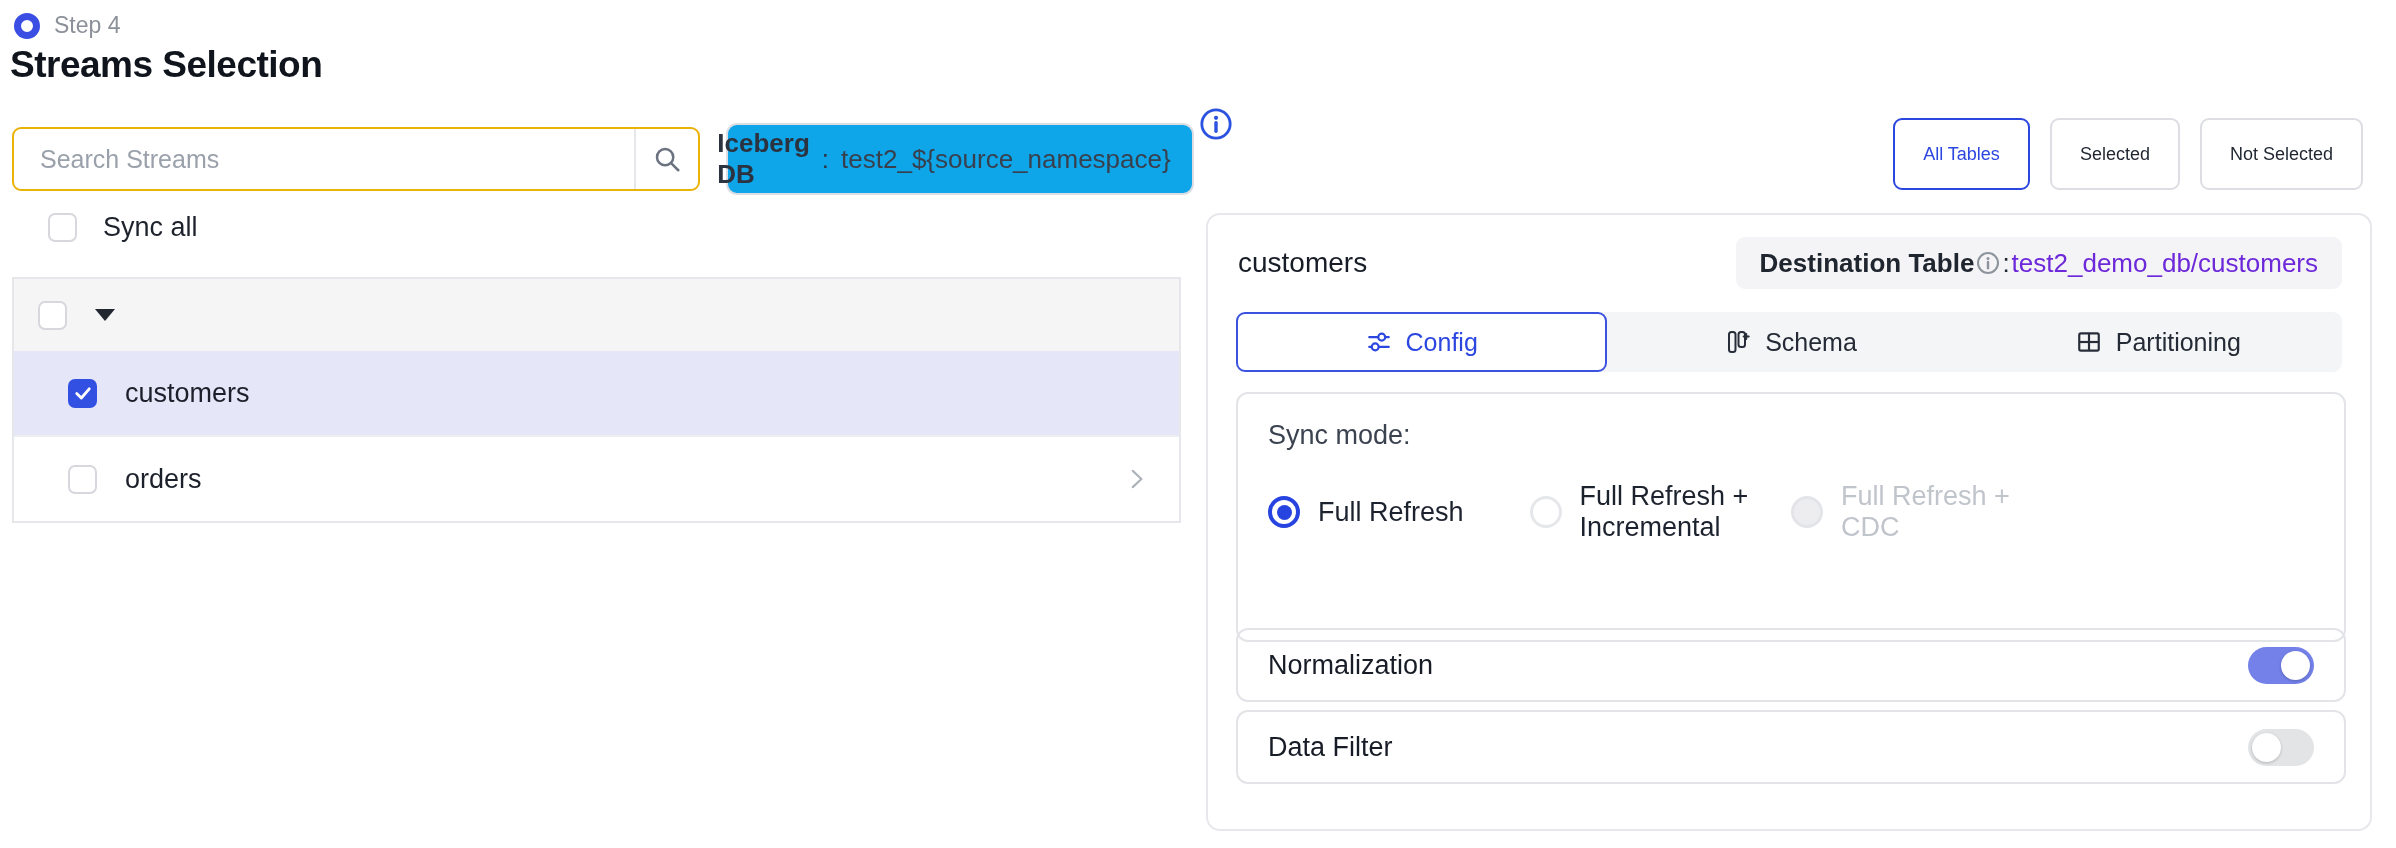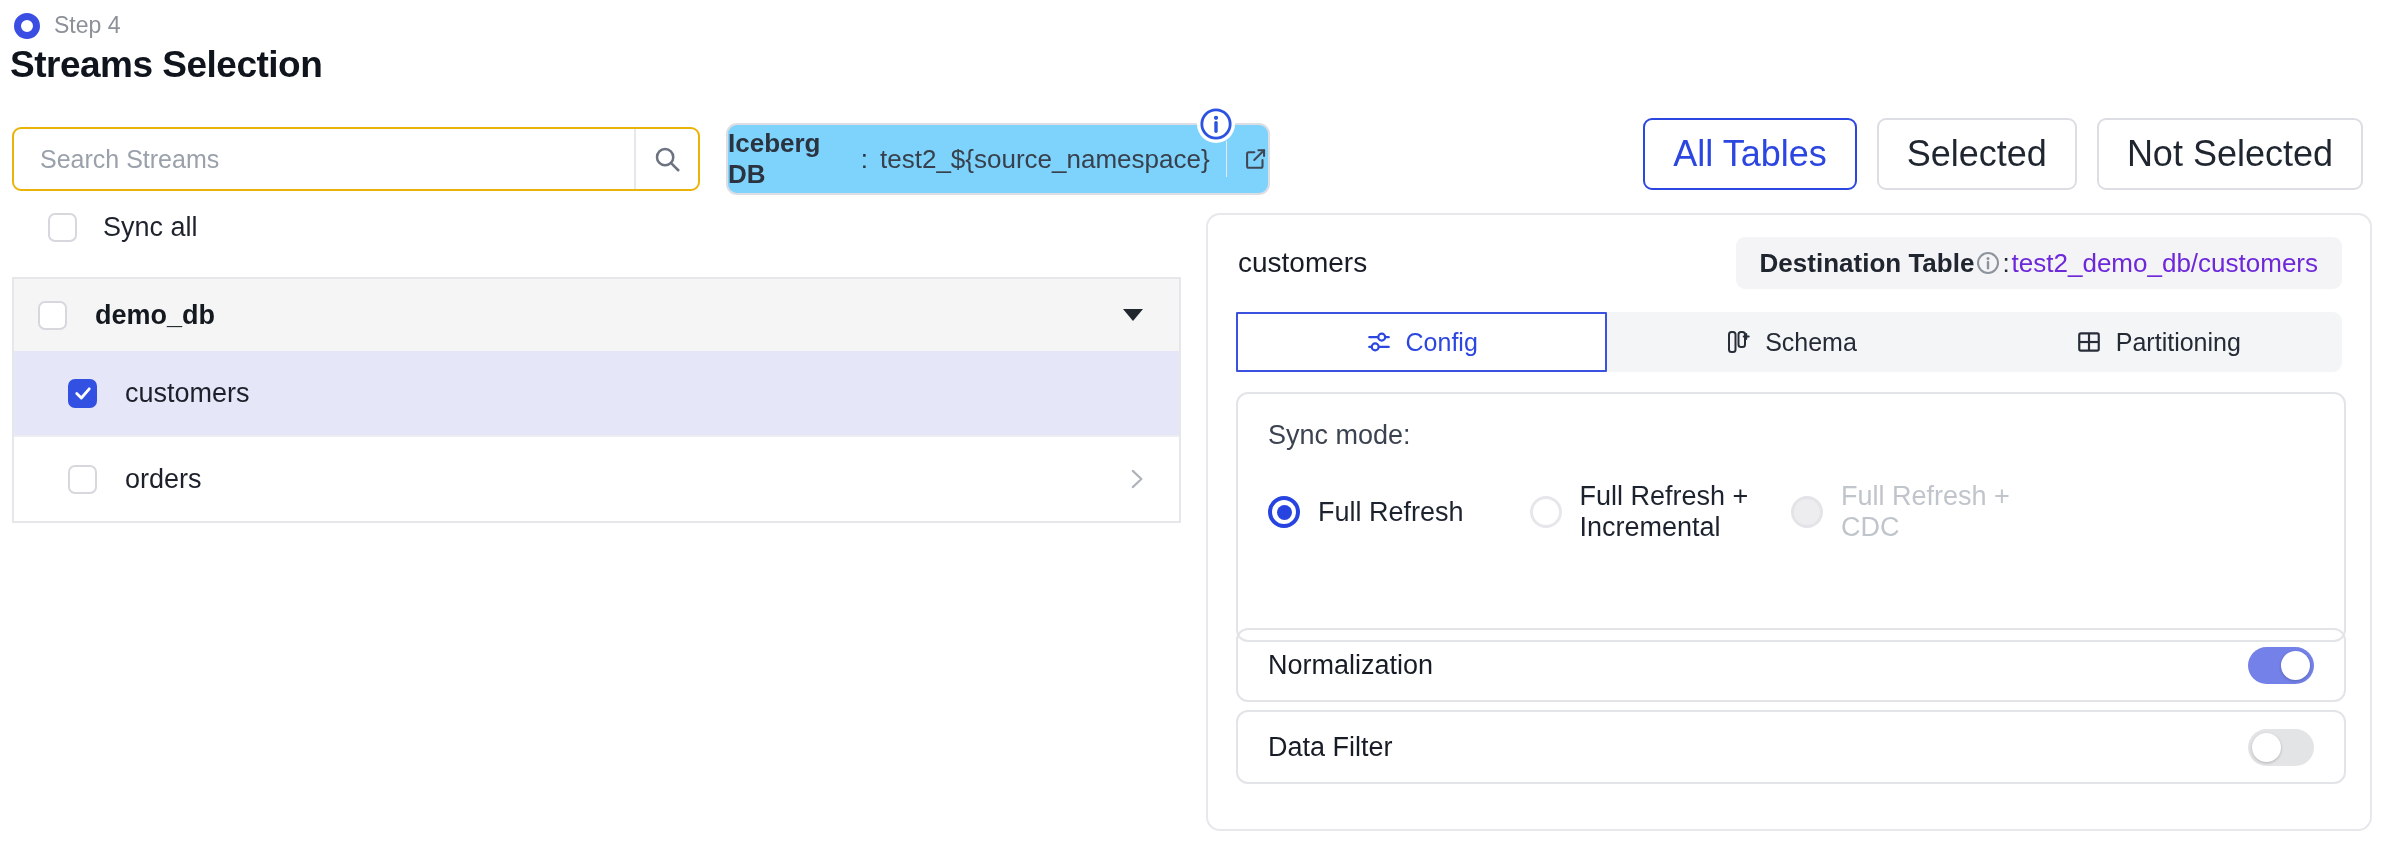--- a/index.html
+++ b/index.html
@@ -16,33 +16,33 @@
 
   
   .search-box{position:absolute;left:12px;top:127px;width:688px;height:64px;box-sizing:border-box;
     border:2px solid #eab308;border-radius:9px;display:flex;align-items:stretch;background:#fff;}
   .search-input{flex:1;border:none;outline:none;background:transparent;font-size:25px;padding:0 26px;
     font-family:inherit;color:#242a35;}
   .search-input::placeholder{color:#9aa1ab;}
   .search-sep{width:2px;background:#e6e7ea;}
   .search-icon-box{width:62px;display:flex;align-items:center;justify-content:center;cursor:pointer;}
 
-  .db-chip{position:absolute;left:726px;top:123px;width:544px;height:72px;box-sizing:border-box;
+  .db-chip{position:absolute;left:726px;top:123px;width:468px;height:72px;box-sizing:border-box;
     border:2px solid #dcdee3;border-radius:11px;display:flex;align-items:center;justify-content:center;
-    gap:12px;font-size:26px;background:#7dd3fc;}
+    gap:12px;font-size:26px;background:#0ea5e9;}
   .db-chip .chip-label{font-weight:700;color:#2c3340;}
   .db-chip .chip-sep{color:#2c3340;}
   .db-chip .chip-value{color:#39404d;}
   .chip-vline{width:2px;height:36px;background:#e8e9ec;margin:0 4px;}
   .chip-info{position:absolute;left:1197px;top:105px;width:38px;height:38px;border-radius:50%;
     background:#fff;display:flex;align-items:center;justify-content:center;cursor:pointer;}
 
   .filter-group{position:absolute;right:33px;top:118px;display:flex;gap:20px;}
   .filter-btn{height:72px;padding:0 28px;display:flex;align-items:center;justify-content:center;
-    font-size:36px;border-radius:9px;border:2px solid #dcdee3;background:#fff;color:#1f2630;
+    font-size:18px;border-radius:9px;border:2px solid #dcdee3;background:#fff;color:#1f2630;
     box-sizing:border-box;cursor:pointer;white-space:nowrap;}
   .filter-btn.active{border-color:#2c46e0;color:#2c46e0;}
 
   
   .sync-all{position:absolute;left:14px;top:212px;display:flex;align-items:center;gap:26px;
     font-size:27px;color:#1d222c;cursor:pointer;padding-left:34px;}
   .cbx{width:29px;height:29px;border-radius:7px;border:2px solid #d6d8dd;background:#fff;
     box-sizing:border-box;flex:0 0 auto;cursor:pointer;}
   .cbx.checked{background:#3250e2;border-color:#3250e2;display:flex;align-items:center;justify-content:center;}
 
@@ -65,21 +65,21 @@
   .panel-title{position:absolute;left:30px;top:32px;font-size:28px;font-weight:500;color:#171c26;}
   .dest-pill{position:absolute;right:28px;top:22px;height:52px;background:#f4f4f6;border-radius:9px;
     display:flex;align-items:center;gap:2px;padding:0 24px;font-size:26px;color:#1d2430;}
   .dest-label{font-weight:700;color:#20262f;}
   .dest-sep{color:#20262f;}
   .dest-value{color:#6d28d9;}
 
   .tabbar{position:absolute;left:28px;right:28px;top:97px;height:60px;background:#f4f5f7;
     border-radius:9px;display:flex;}
   .tab{flex:1;display:flex;align-items:center;justify-content:center;gap:14px;font-size:25px;
-    color:#252b36;cursor:pointer;border-radius:1px;box-sizing:border-box;}
+    color:#252b36;cursor:pointer;border-radius:9px;box-sizing:border-box;}
   .tab.active{background:#fff;border:2px solid #3b52e0;color:#2c46e0;}
 
   .sync-card{position:absolute;left:28px;right:24px;top:177px;height:250px;box-sizing:border-box;
     border:2px solid #e3e4e8;border-radius:12px;padding:26px 30px;}
   .sync-label{font-size:27px;color:#3c4350;}
   .radio-grid{display:grid;grid-template-columns:1fr 1fr 1fr 1fr;row-gap:36px;margin-top:30px;}
   .radio-opt{display:flex;align-items:center;gap:18px;font-size:27px;color:#1d232e;cursor:pointer;}
   .radio{width:32px;height:32px;border-radius:50%;box-sizing:border-box;flex:0 0 auto;
     display:flex;align-items:center;justify-content:center;background:#fff;}
   .radio.selected{border:4px solid #2744e0;}
@@ -150,21 +150,20 @@
 </div>
 
 <div class="sync-all">
   <span class="cbx"></span>
   <span>Sync all</span>
 </div>
 
 <div class="stream-list">
   <div class="group-row">
     <span class="cbx"></span>
-    <span class="group-name">demo_db</span>
     <span class="caret-down"></span>
   </div>
   <div class="leaf-row selected">
     <span class="cbx checked">
       <svg width="20" height="20" viewBox="0 0 24 24" fill="none" stroke="#ffffff" stroke-width="3.4" stroke-linecap="round" stroke-linejoin="round">
         <polyline points="4.5 12.5 10 18 19.5 7"></polyline>
       </svg>
     </span>
     <span class="leaf-name">customers</span>
   </div>

